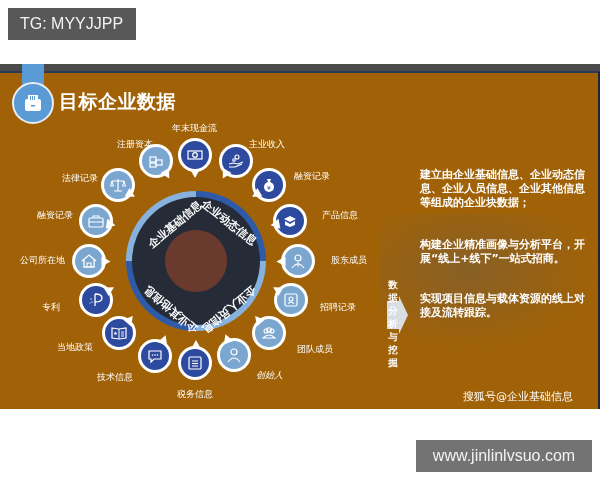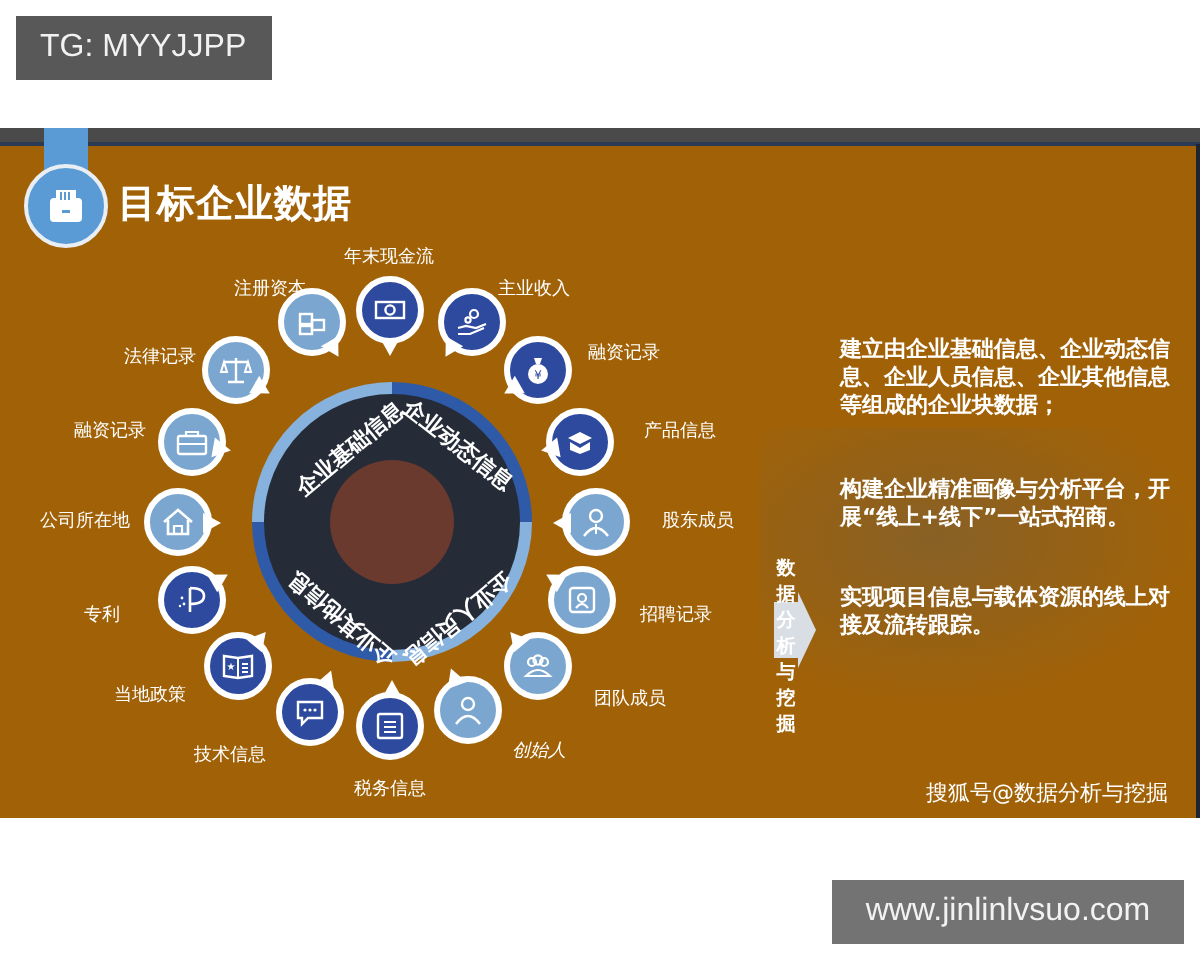--- a/index.html
+++ b/index.html
@@ -242,15 +242,15 @@
 
   <div class="arrow-box"></div>
   <div class="arrow-head"></div>
   <div class="arrow-text">数据分析与挖掘</div>
 
   <div class="desc" style="top:104px;">建立由企业基础信息、企业动态信息、企业人员信息、企业其他信息等组成的企业块数据；</div>
   <div class="desc" style="top:174px;">构建企业精准画像与分析平台，开展“线上+线下”一站式招商。</div>
   <div class="desc" style="top:228px;">实现项目信息与载体资源的线上对接及流转跟踪。</div>
 </div>
 
-<div class="watermark">搜狐号@数据分析与挖掘</div>
+<div class="watermark">搜狐号@企业基础信息</div>
 
 <div class="url-badge">www.jinlinlvsuo.com</div>
 
 </body></html>

